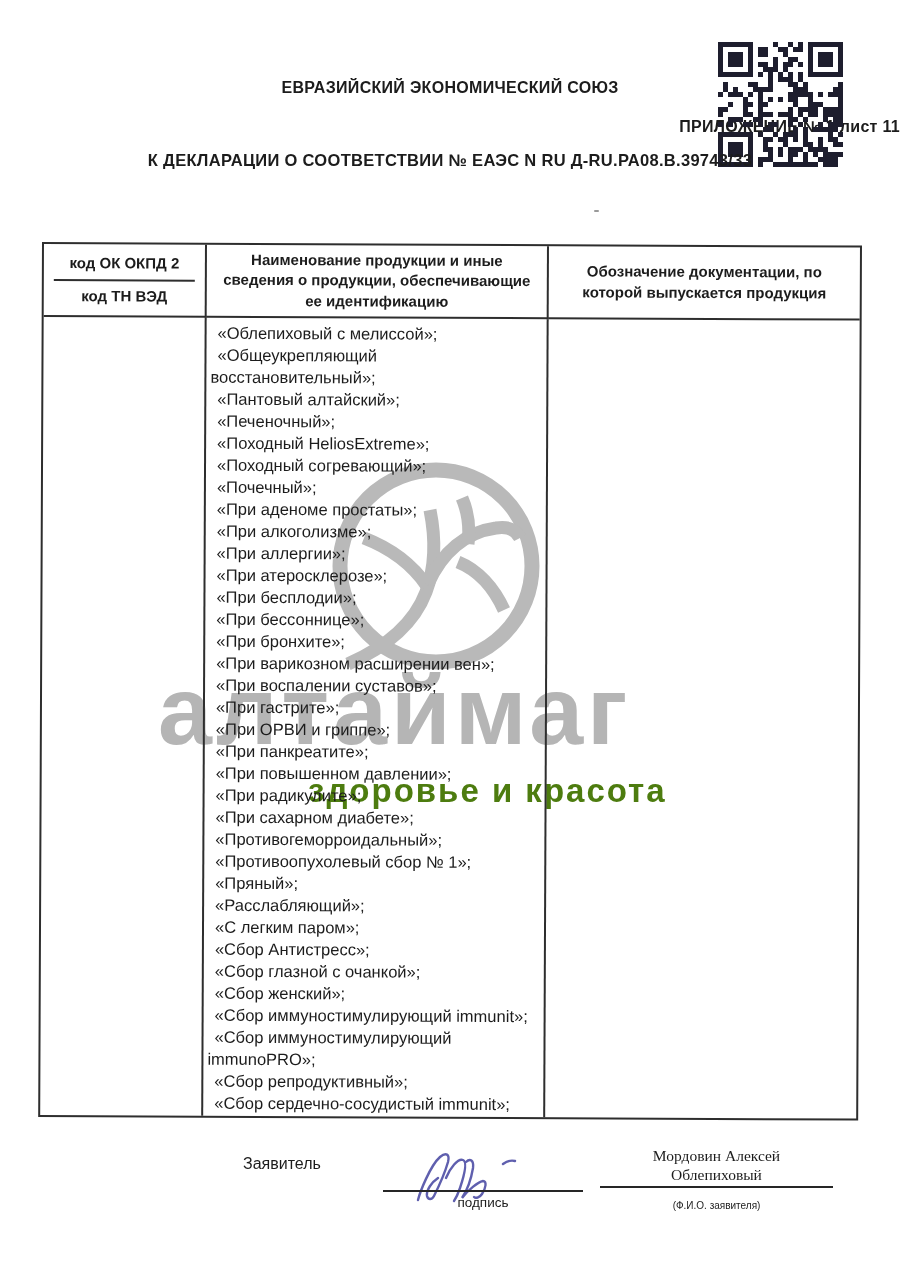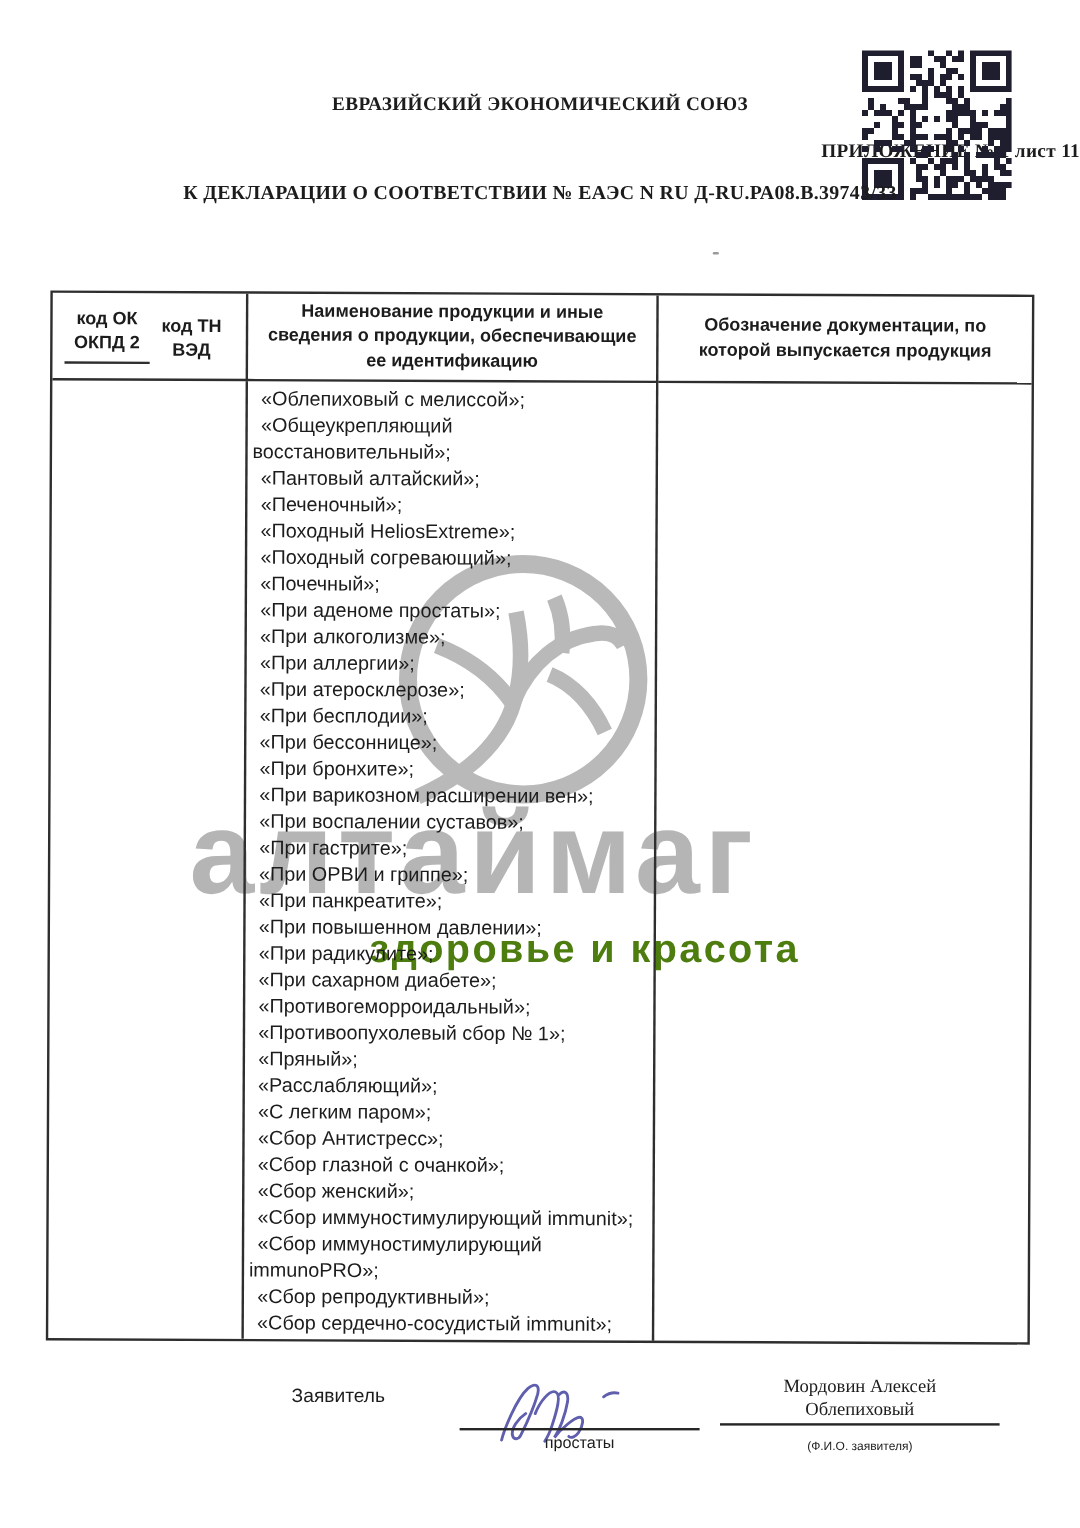--- a/index.html
+++ b/index.html
@@ -1,21 +1,21 @@
 <!DOCTYPE html>
 <html><head>
 <meta charset="utf-8">
 <style>
   html,body{margin:0;padding:0;background:#ffffff;}
   #page{
     position:relative;width:900px;height:1273px;background:#ffffff;
     font-family:"Liberation Sans",sans-serif;color:#1c1c1c;overflow:hidden;
   }
   
-  .hdr{position:absolute;left:0;right:0;text-align:center;font-weight:bold;letter-spacing:.3px;font-family:Liberation Serif, serif;}
+  .hdr{position:absolute;left:0;right:0;text-align:center;font-weight:bold;letter-spacing:.3px;}
   #hdr1{top:79px;font-size:16px;}
   #hdr2{top:118px;font-size:16px;text-align:right;}
   #hdr3{top:151px;font-size:16.5px;z-index:3;}
   
   #qr{position:absolute;left:718px;top:42px;width:125px;height:125px;z-index:2;}
   
   #wm{position:absolute;inset:0;z-index:0;}
   #wm-logo{position:absolute;left:318px;top:452px;width:240px;height:240px;}
   #wm-brand{position:absolute;left:158px;top:662px;font-size:97px;font-weight:bold;
     color:#b5b5b5;letter-spacing:4px;white-space:nowrap;line-height:1;}
@@ -26,21 +26,21 @@
     position:absolute;left:42px;top:242px;width:816px;z-index:1;
     border:2px solid #2e2e2e;transform:rotate(.25deg);transform-origin:top left;
     display:grid;grid-template-columns:163px 342px 311px;
     grid-template-rows:73px 798px;background:transparent;
   }
   .cell{border-right:2px solid #2e2e2e;border-bottom:2px solid #2e2e2e;box-sizing:border-box;}
   .cell:nth-child(3n){border-right:none;}
   .cell.bottomrow{border-bottom:none;}
   .th{display:flex;align-items:center;justify-content:center;text-align:center;
     font-weight:bold;font-size:15px;line-height:1.35;padding:4px 8px;}
-  #th-codes{justify-content:center;padding:4px 10px;}
+  #th-codes{flex-direction:column;justify-content:center;padding:4px 10px;}
   #th-codes .t{width:100%;padding-bottom:5px;border-bottom:2px solid #2e2e2e;}
   #th-codes .b{width:100%;padding-top:5px;}
   #product-list{padding:4px 2px 0 4px;font-size:16.5px;line-height:22px;}
   #product-list p{margin:0;text-indent:7px;}
   
   .ftxt{position:absolute;font-size:16px;}
   #applicant-label{left:243px;top:1155px;}
   #sig-block{position:absolute;left:383px;top:1146px;width:200px;}
   #sig-scribble{position:absolute;left:27px;top:2px;width:120px;height:58px;}
   #sig-line{position:absolute;left:0;top:44px;width:200px;border-top:2px solid #262626;}
@@ -447,21 +447,21 @@
   <div id="sig-block">
     <svg id="sig-scribble" viewBox="0 0 120 58">
       <g fill="none" stroke="#5f5fae" stroke-width="2.4" stroke-linecap="round">
         <path d="M8,52 C10,44 20,18 30,9 C36,4 40,6 38,14 C34,28 28,40 24,48 C22,52 18,52 17,48 C16,42 22,34 28,30"></path>
         <path d="M36,30 C40,20 48,10 53,12 C58,14 54,28 50,40 C48,46 46,50 44,53"></path>
         <path d="M56,14 C60,10 64,12 63,20 C61,32 56,44 52,50 C58,42 68,34 73,33 C77,33 76,40 72,46 C70,49 66,51 64,49"></path>
         <path d="M93,16 C97,13 101,12 105,13"></path>
       </g>
     </svg>
     <div id="sig-line"></div>
-    <div id="sig-caption">простаты</div>
+    <div id="sig-caption">подпись</div>
   </div>
 
   <div id="name-block">
     <div class="nm">Мордовин Алексей</div>
     <div class="nm">Облепиховый</div>
     <div id="name-line"></div>
     <div id="name-caption">(Ф.И.О. заявителя)</div>
   </div>
 
 </div>

